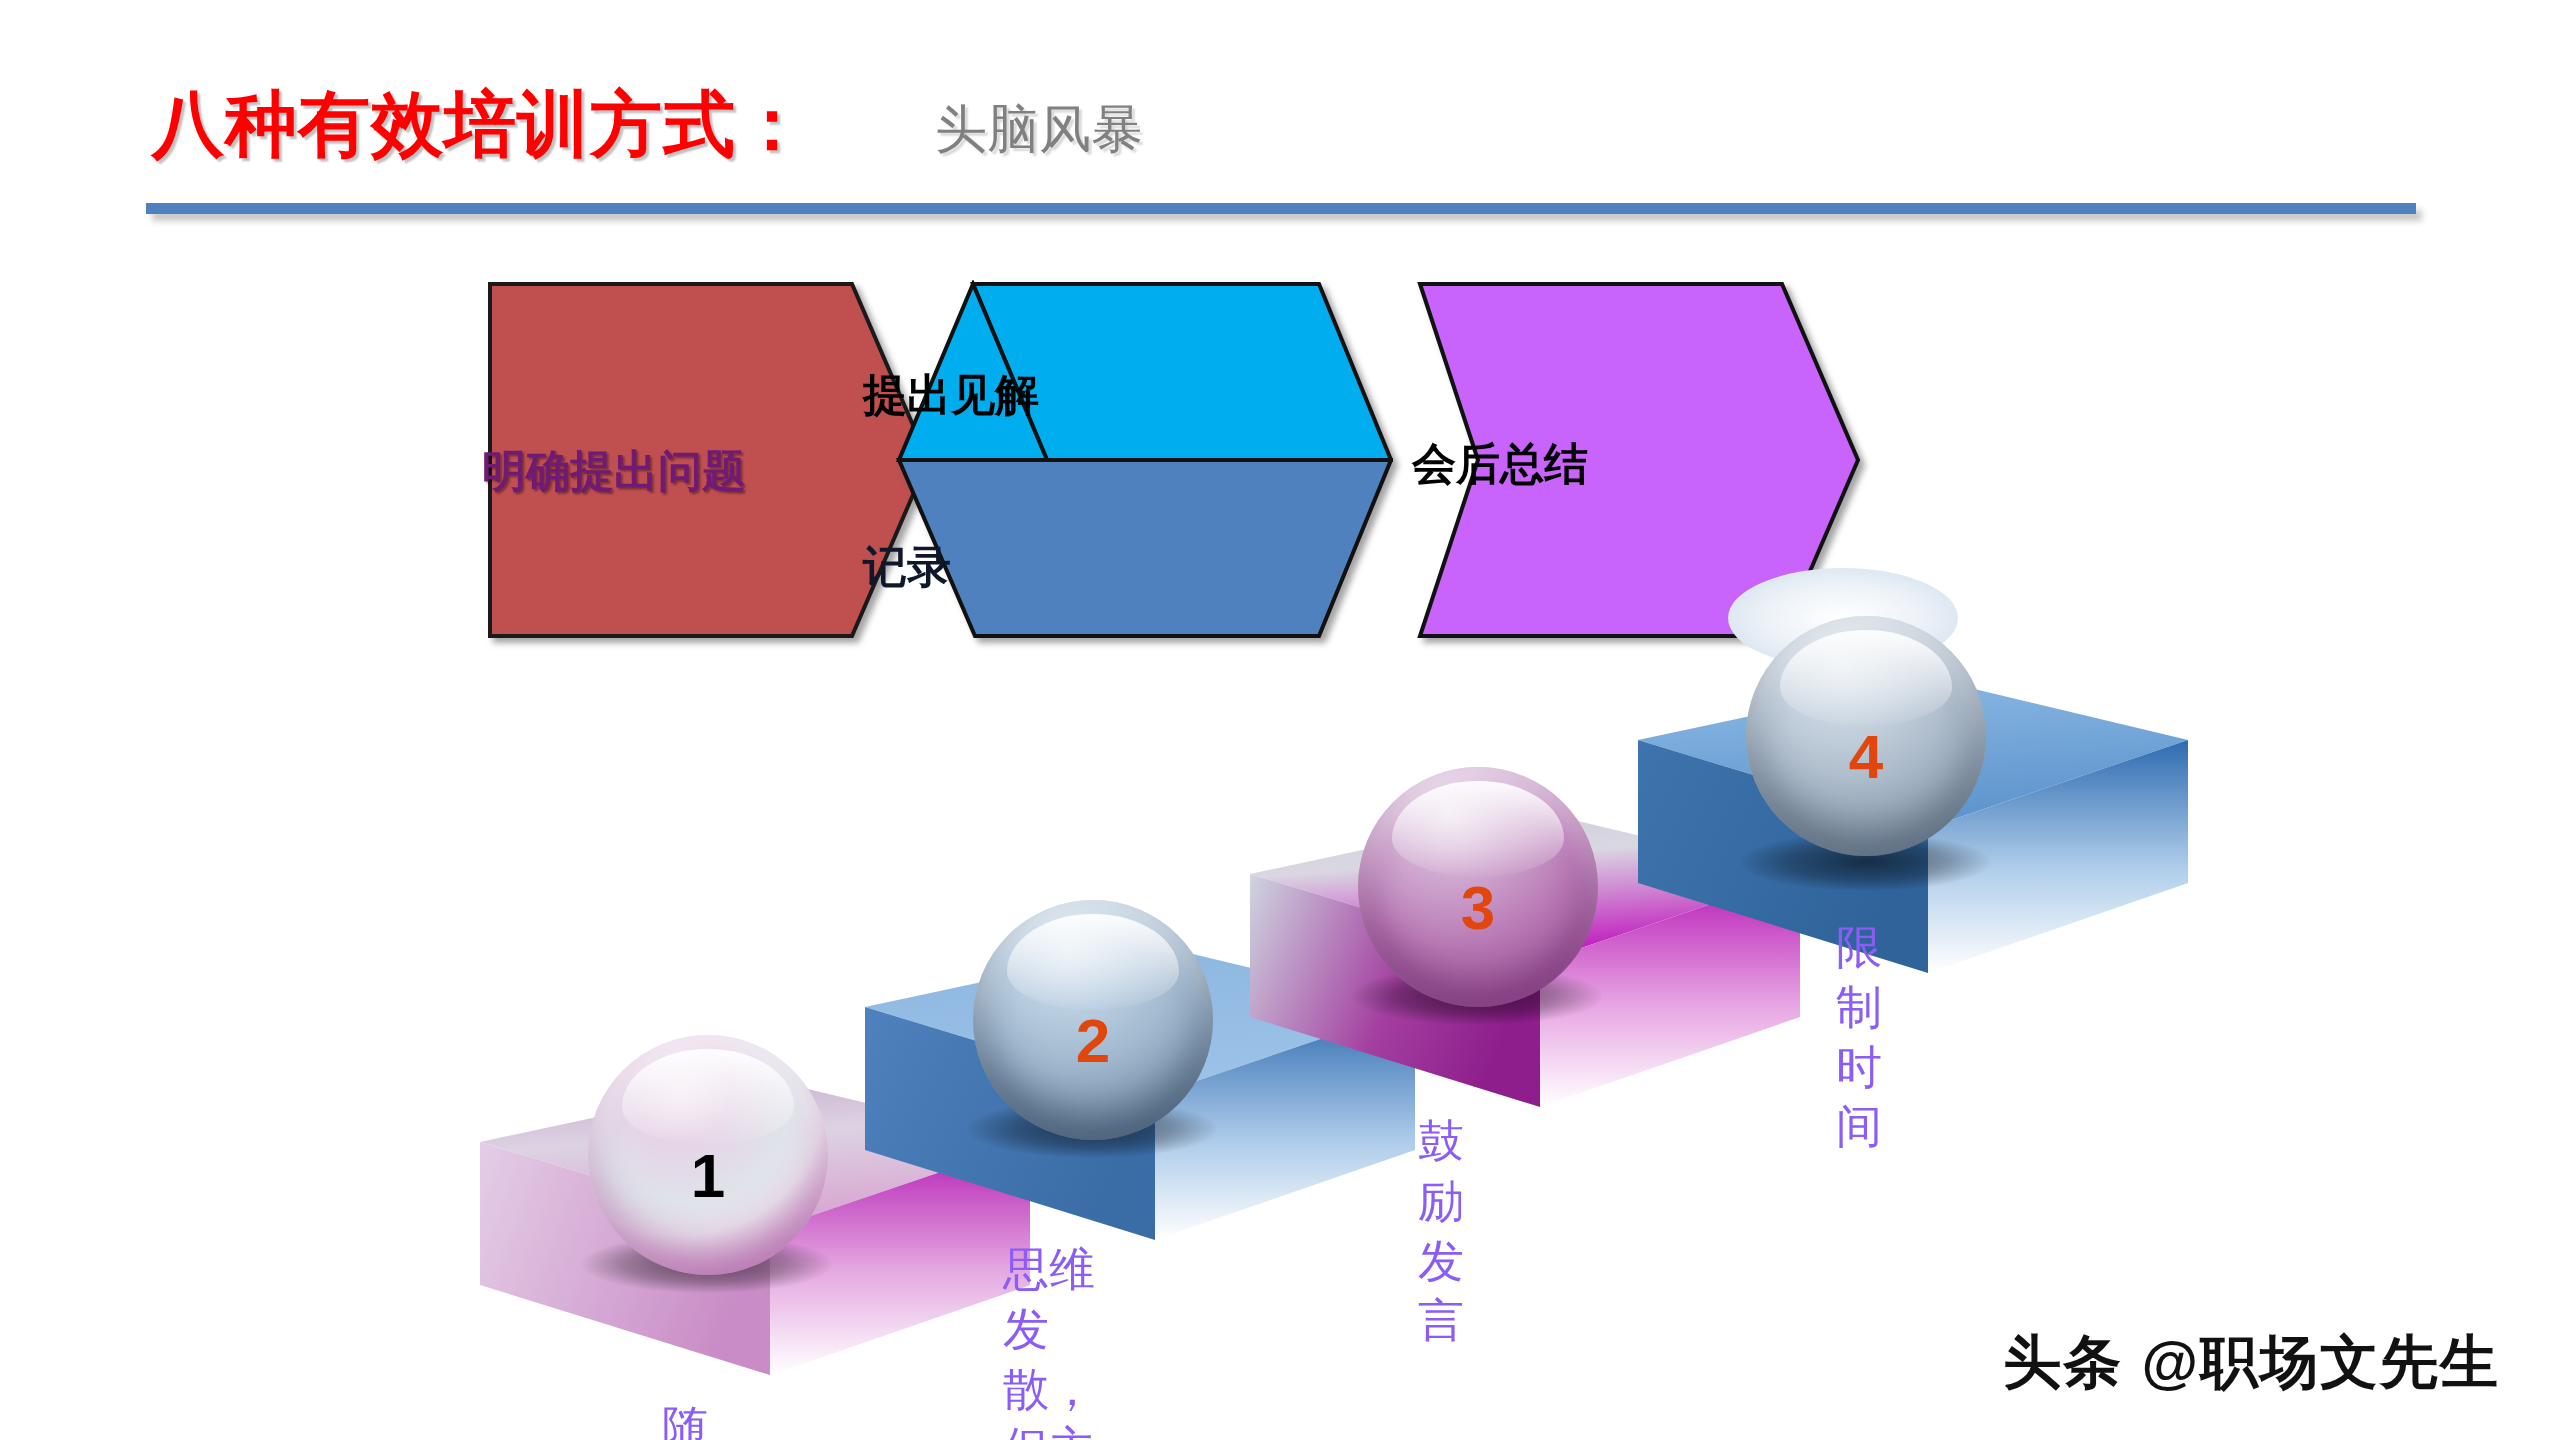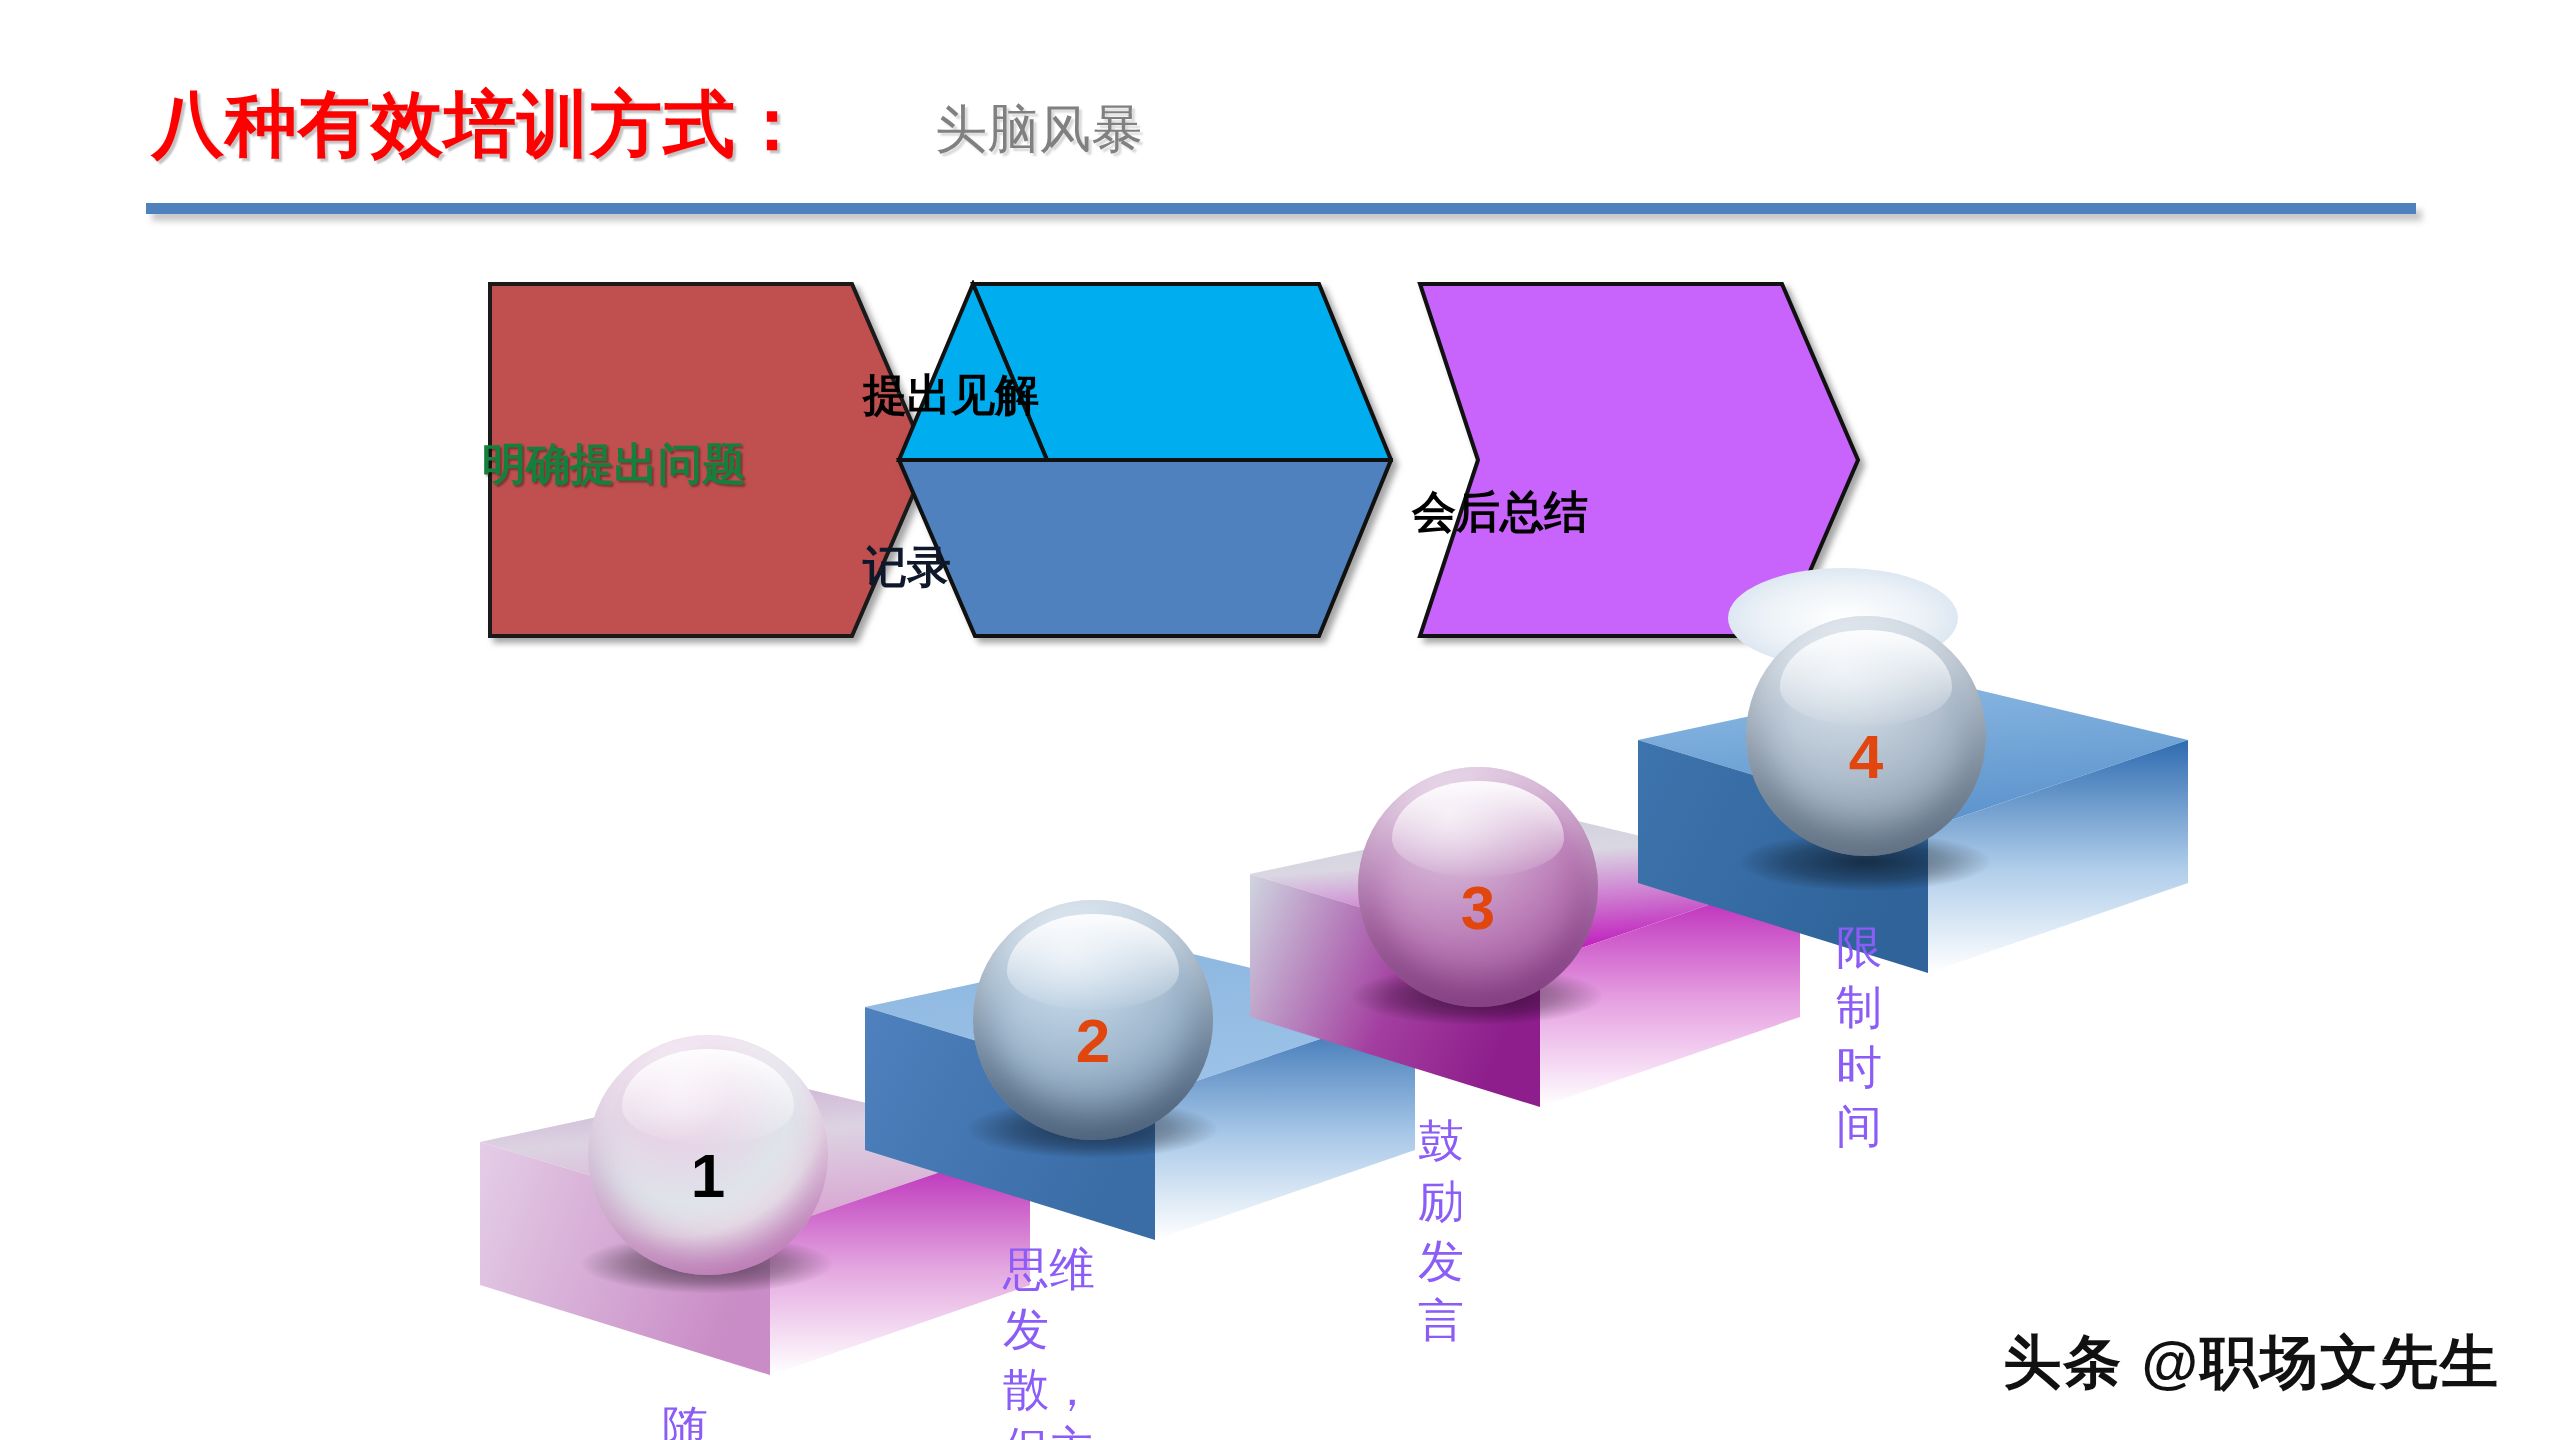--- a/index.html
+++ b/index.html
@@ -38,29 +38,29 @@
     filter:drop-shadow(5px 5px 3px rgba(90,90,90,.55));
   }
   .chev svg{display:block;width:100%;height:100%;}
   .chev-label{
     position:absolute;width:100%;text-align:left;
     font-size:44px;font-weight:bold;line-height:1;
     white-space:nowrap;
   }
 
   #chev1{left:482px;width:450px;}
-  #chev1 .chev-label{top:162px;color:#15803d;
+  #chev1 .chev-label{top:169px;color:#701a75;
      text-shadow:2px 2px 2px rgba(0,0,0,.35);}
 
   #chev2{left:863px;width:530px;}
   #chev2 .lbl-top{top:93px;color:#000;}
   #chev2 .lbl-bot{top:265px;color:#0f172a;}
 
   #chev3{left:1412px;width:450px;}
-  #chev3 .chev-label{top:162px;color:#000;margin-top:48px;}
+  #chev3 .chev-label{top:162px;color:#000;}
 
   
   #steps{position:absolute;left:0;top:600px;width:2560px;height:840px;}
   .step{position:absolute;}
   .plat{position:absolute;width:560px;height:320px;}
   .plat svg{display:block;width:100%;height:100%;overflow:visible;}
 
   .sphere{
     position:absolute;width:240px;height:240px;border-radius:50%;
     overflow:hidden;

